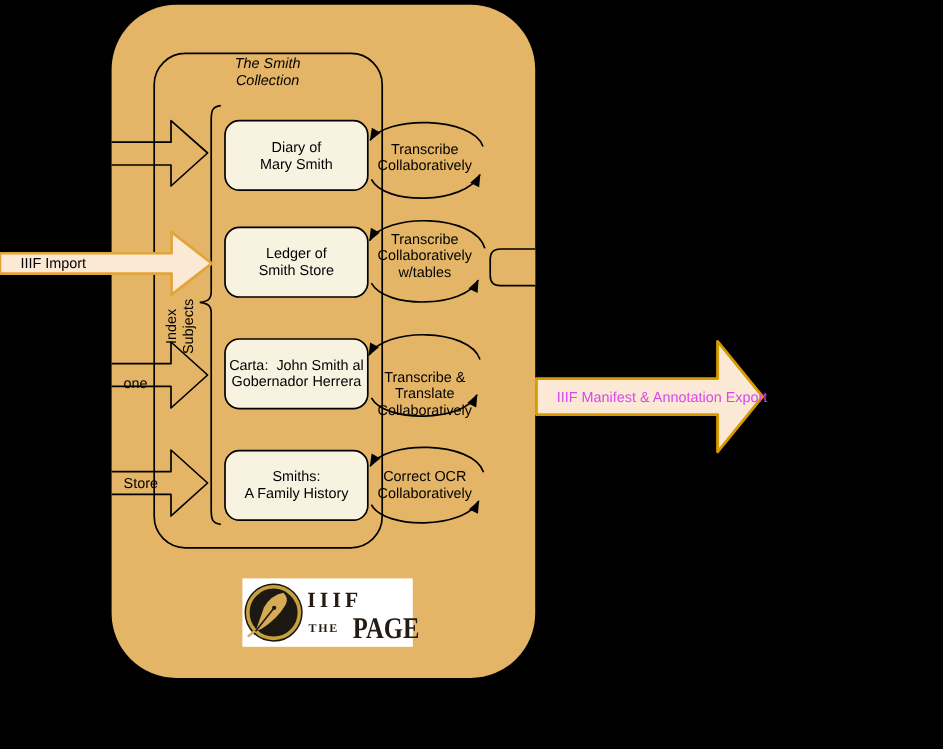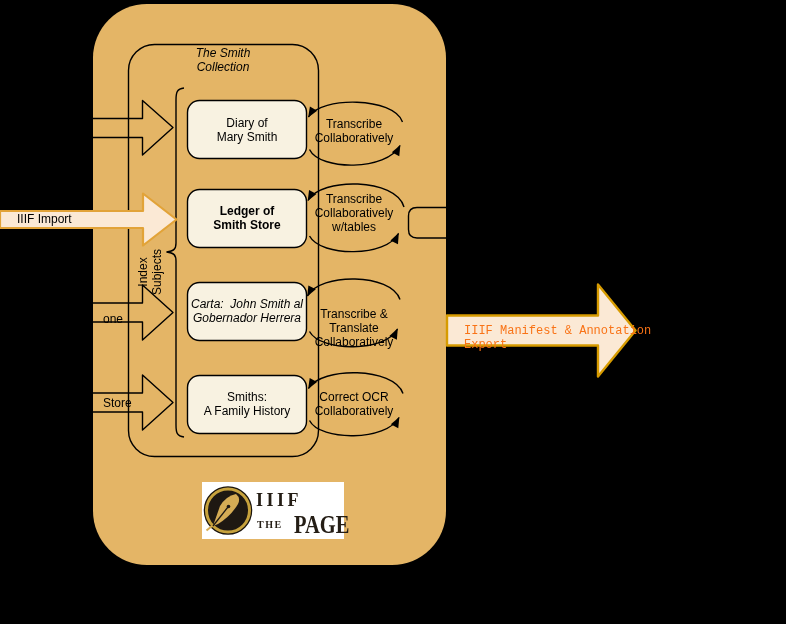--- a/index.html
+++ b/index.html
@@ -9,21 +9,21 @@
   .lbl{position:absolute;font:12px/14px "Liberation Sans",sans-serif;color:#000;
        text-align:center;white-space:pre-wrap;pointer-events:none;}
   .lbl.left{text-align:left;margin-left:12px;}
   .rot{transform:rotate(-90deg);}
   .logo-word{position:absolute;font-family:"Liberation Serif",serif;font-weight:bold;
              color:#241D15;white-space:pre;line-height:1;}
   #logo-from{left:256px;top:491px;font-size:18px;letter-spacing:3.5px;}
   #logo-the{left:257px;top:520px;font-size:10px;letter-spacing:1.5px;}
   #logo-page{left:294px;top:512px;font-size:25px;letter-spacing:0;
              transform:scaleX(.82);transform-origin:left top;}
-  #export-lbl{color:#f97316;font-family:Liberation Mono, monospace;}
+  #export-lbl{color:#d946ef;}
 </style>
 </head>
 <body>
 
 <div id="stage">
 
   <svg id="shapes" width="786" height="624" viewBox="0 0 786 624">
     <defs>
       <marker id="ah" markerWidth="9" markerHeight="7" refX="7.5" refY="3.5" orient="auto">
         <path d="M0.5,0.5 L8,3.5 L0.5,6.5 Z" fill="#000"></path>
@@ -81,23 +81,23 @@
 
   <div class="lbl rot" style="left:110px;top:258px;width:80px;">Index
 Subjects</div>
 
   <div class="lbl left" style="left:5px;top:212px;width:100px;">IIIF Import</div>
   <div class="lbl left" style="left:91px;top:312px;width:60px;">one</div>
   <div class="lbl left" style="left:91px;top:396px;width:60px;">Store</div>
 
   <div class="lbl" style="left:182px;top:116px;width:130px;">Diary of
 Mary Smith</div>
-  <div class="lbl" style="left:182px;top:204px;width:130px;font-weight:bold;">Ledger of
+  <div class="lbl" style="left:182px;top:204px;width:130px;">Ledger of
 Smith Store</div>
-  <div class="lbl" style="left:182px;top:297px;width:130px;font-style:italic;">Carta:  John Smith al
+  <div class="lbl" style="left:182px;top:297px;width:130px;">Carta:  John Smith al
 Gobernador Herrera</div>
   <div class="lbl" style="left:182px;top:390px;width:130px;">Smiths:
 A Family History</div>
 
   <div class="lbl" style="left:294px;top:117px;width:120px;">Transcribe
 Collaboratively</div>
   <div class="lbl" style="left:294px;top:192px;width:120px;">Transcribe
 Collaboratively
 w/tables</div>
   <div class="lbl" style="left:294px;top:307px;width:120px;">Transcribe &amp;

